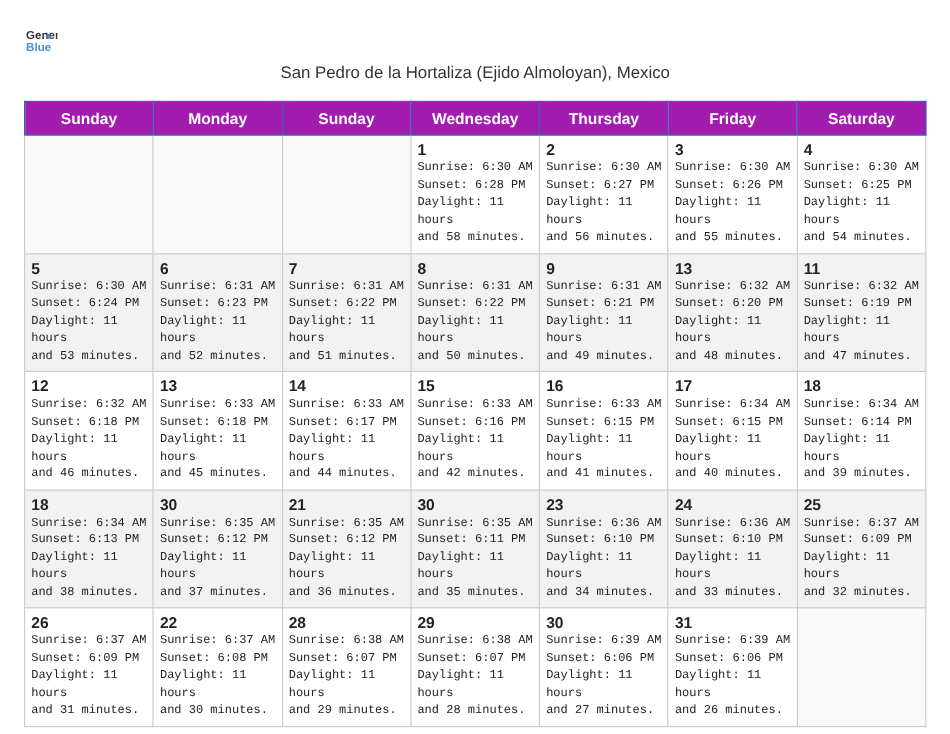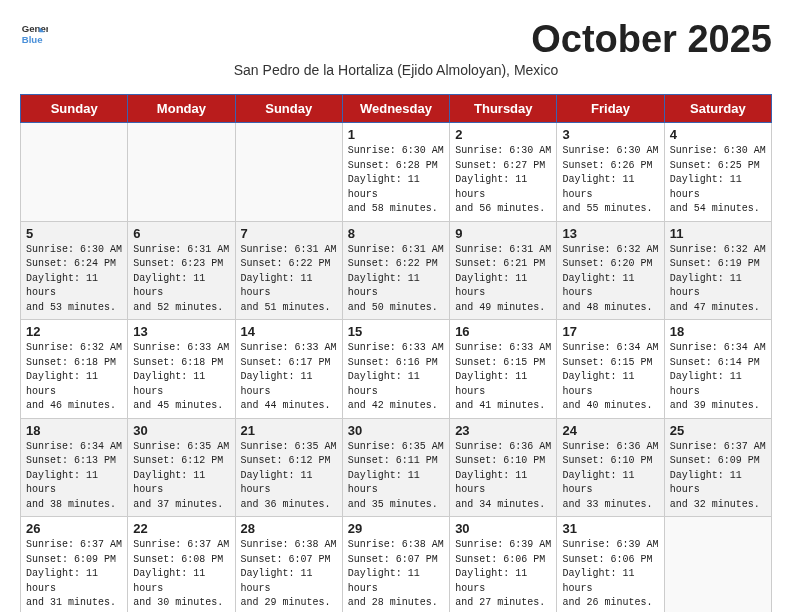--- a/index.html
+++ b/index.html
@@ -61,21 +61,21 @@
       width: calc(100% / 7);
       min-height: 80px;
       height: 85px;
     }
     .calendar tr:nth-child(even) td {
       background: #f2f2f2;
     }
     .calendar tr:nth-child(odd) td {
       background: #fff;
     }
-    .calendar thead tr th { background: #b91c1c; }
+    .calendar thead tr th { background: #a21caf; }
     .day-num {
       font-size: 13px;
       font-weight: bold;
       margin-bottom: 2px;
       display: block;
     }
     .day-info {
       font-size: 10px;
       line-height: 1.45;
       color: #222;
@@ -88,21 +88,20 @@
 
 <div class="header-top">
   <div class="logo">
     <svg class="logo-icon" viewBox="0 0 32 32">
       <rect x="0" y="0" width="32" height="32" fill="white"></rect>
       <text x="2" y="14" font-size="11" font-weight="bold" fill="#333" font-family="Arial">General</text>
       <text x="2" y="26" font-size="11" font-weight="bold" fill="#4a90d9" font-family="Arial">Blue</text>
       <polygon points="22,8 28,14 22,14" fill="#4a90d9"></polygon>
     </svg>
   </div>
-  <div class="month-title">October 2025</div>
 </div>
 
 <div class="subtitle">San Pedro de la Hortaliza (Ejido Almoloyan), Mexico</div>
 
 <table class="calendar">
   <thead>
     <tr id="calendar-header">
         <th>Sunday</th>
         <th>Monday</th>
         <th>Sunday</th>

